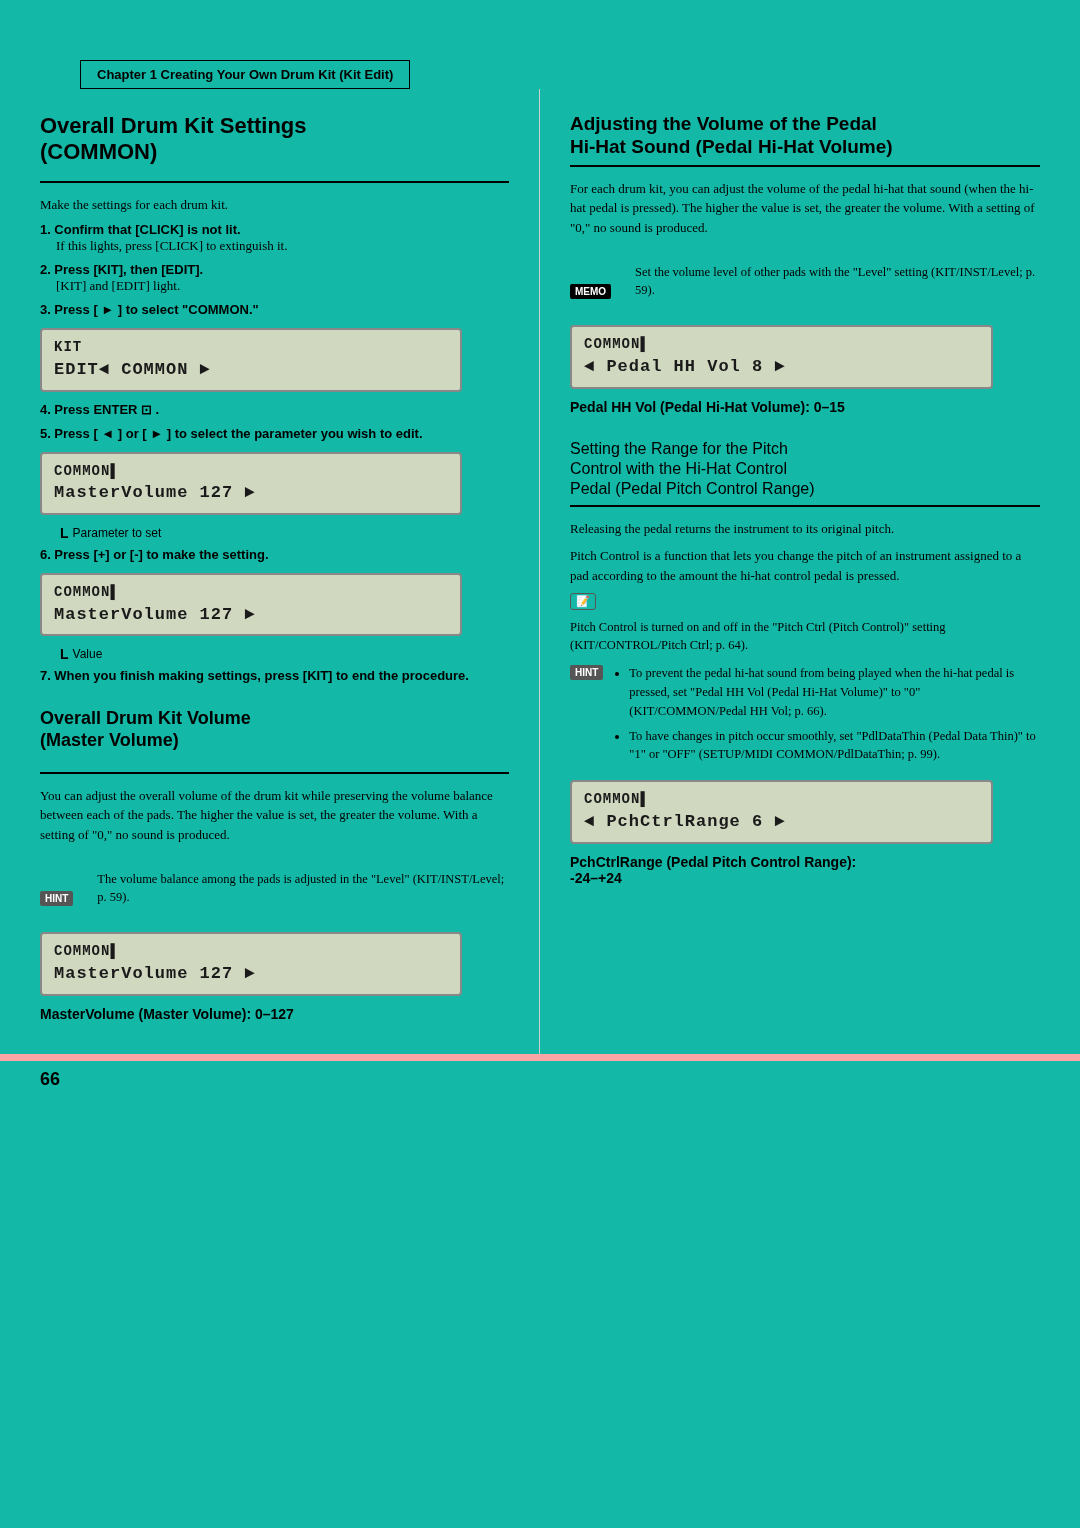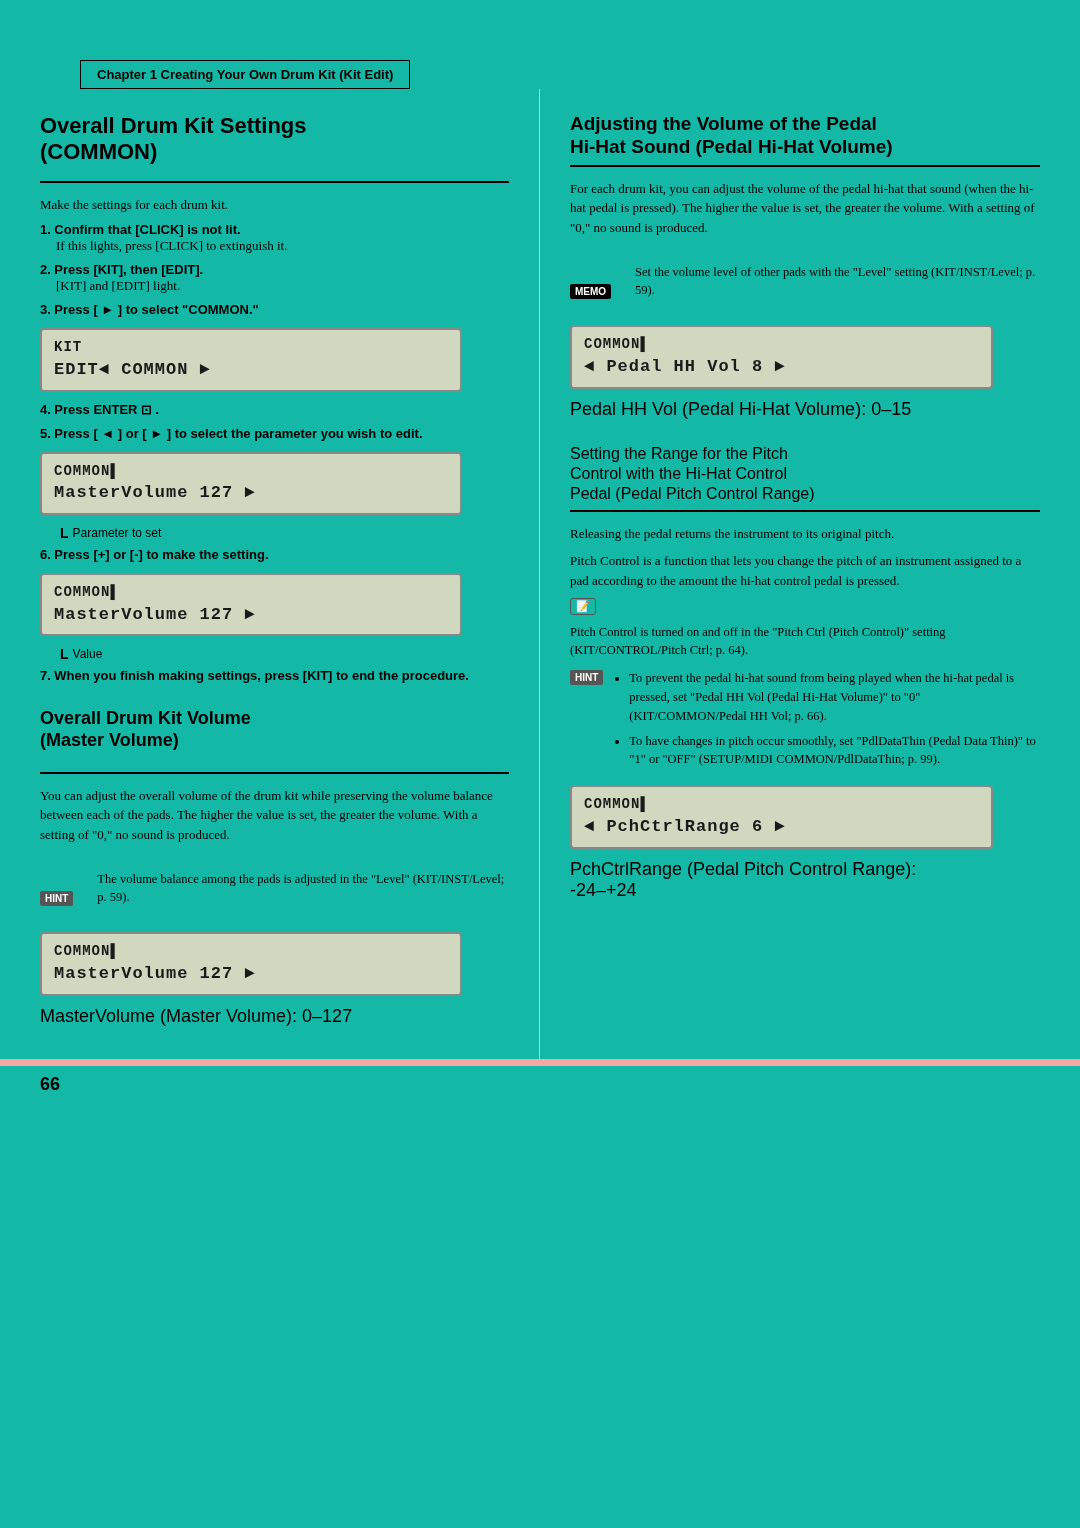--- a/index.html
+++ b/index.html
@@ -215,22 +215,22 @@
 
     .page-number {
       font-family: Arial, sans-serif;
       font-weight: bold;
       font-size: 18px;
     }
 
     
     .lcd-caption {
       font-family: Arial, sans-serif;
-      font-weight: normal;
-      font-size: 18px;
+      font-weight: bold;
+      font-size: 14px;
       margin-top: 4px;
       margin-bottom: 8px;
     }
 
     
     .bullet-list {
       list-style: disc;
       margin-left: 18px;
       font-size: 12.5px;
       line-height: 1.5;

